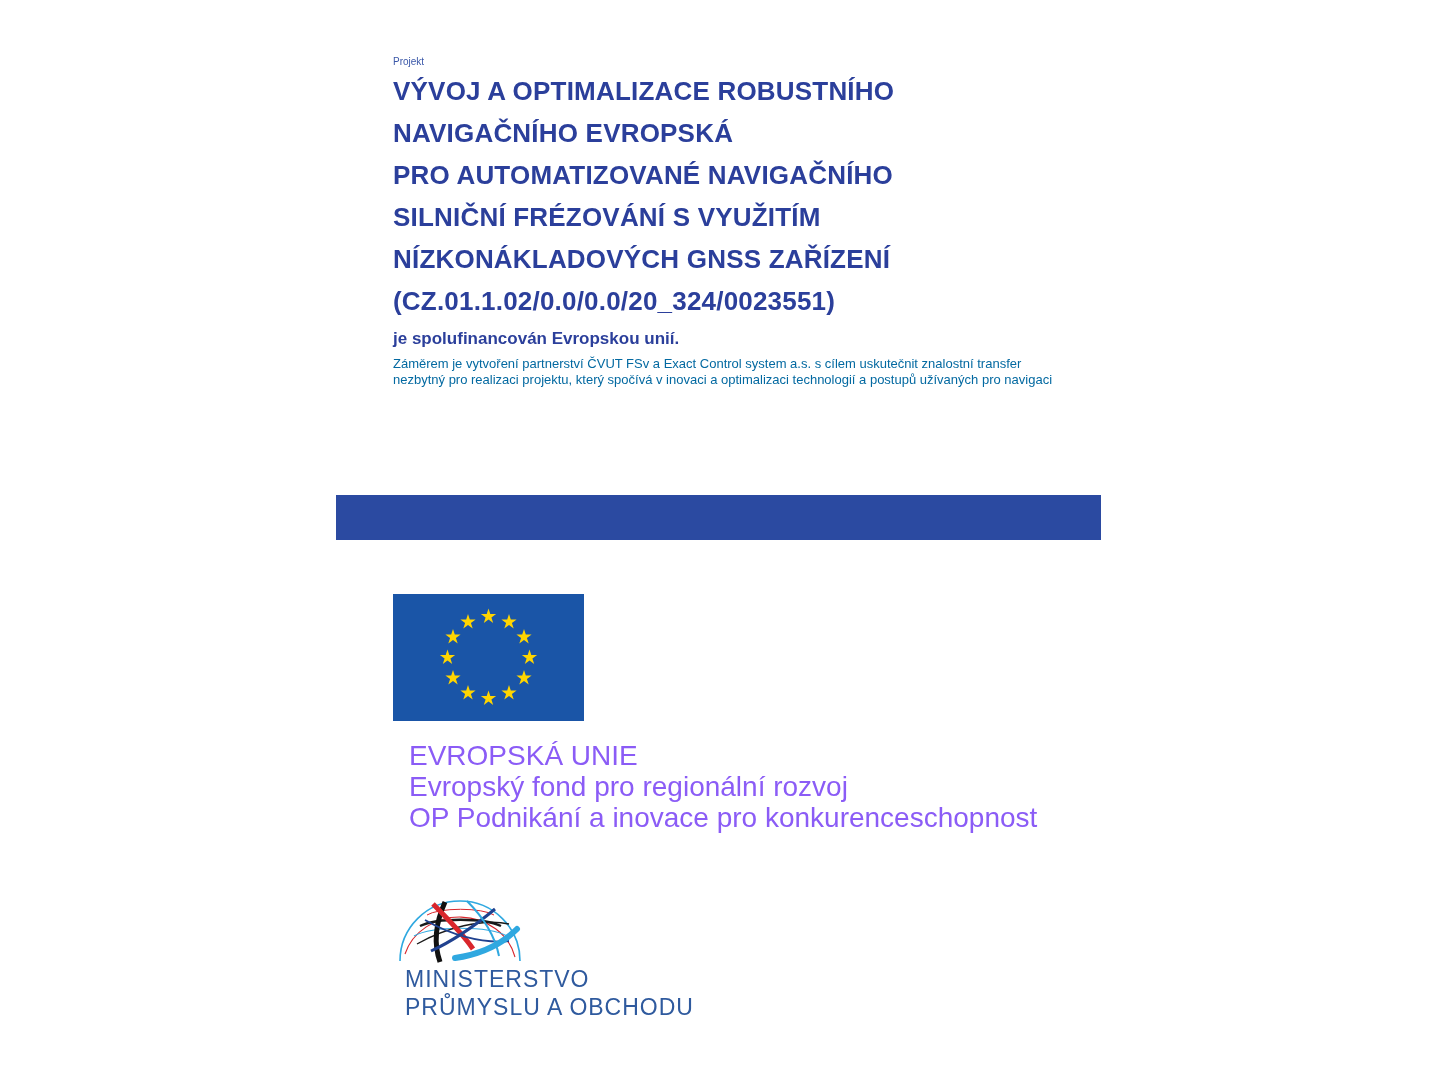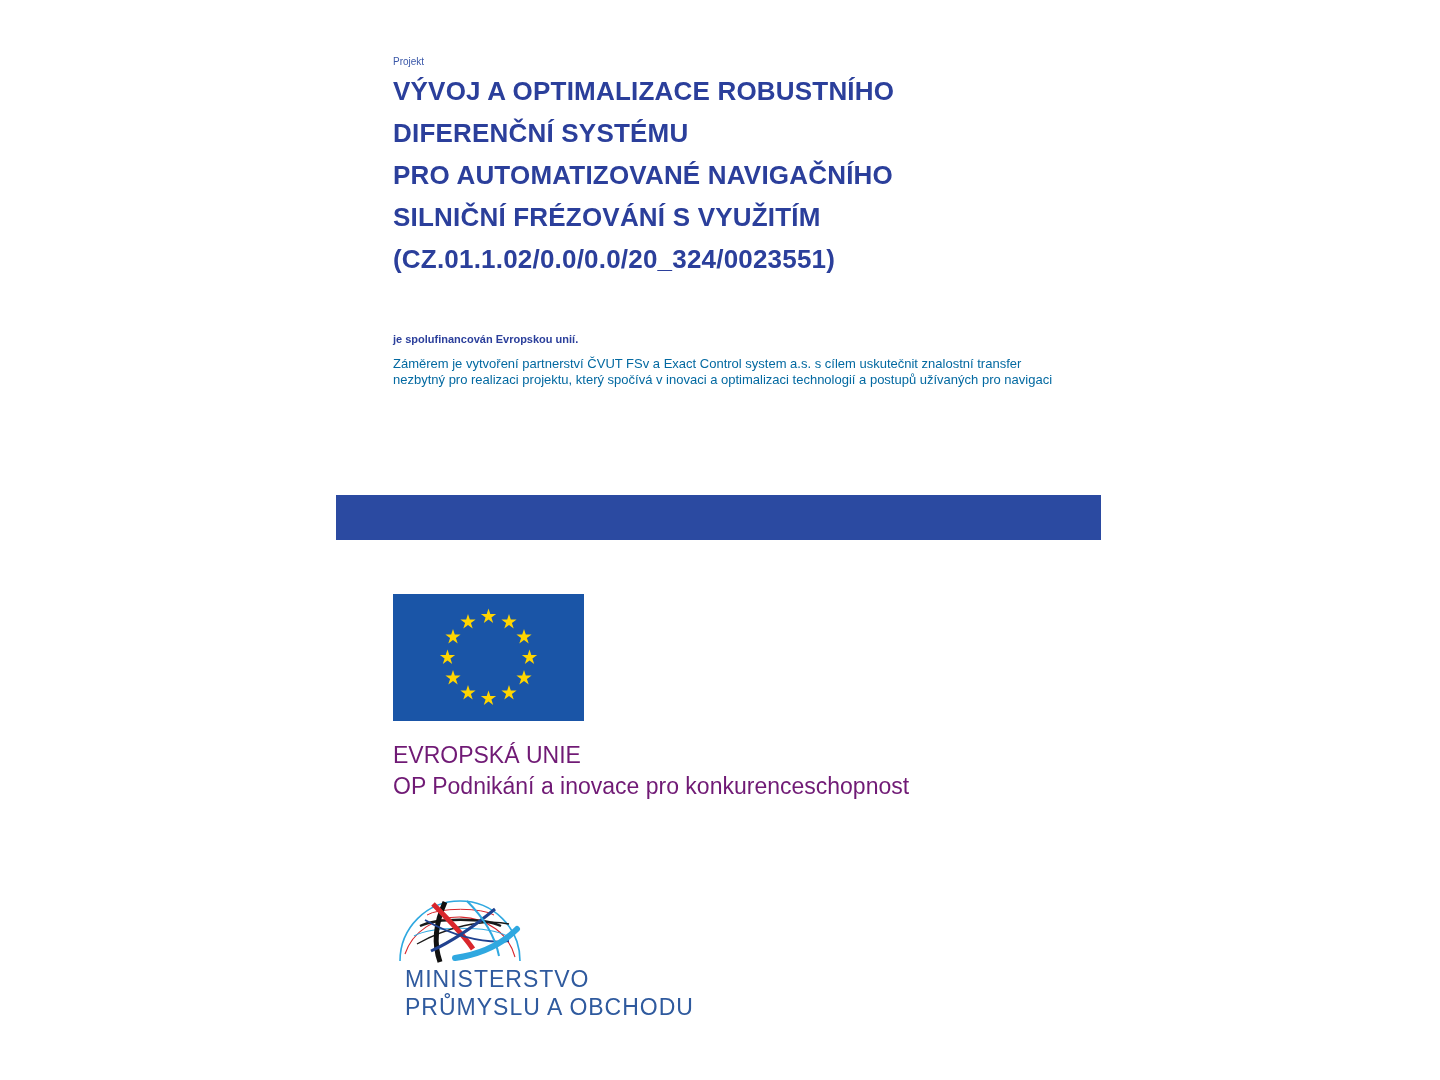--- a/index.html
+++ b/index.html
@@ -31,21 +31,21 @@
     font-size: 26px;
     font-weight: bold;
     line-height: 42px;
     color: #2b3f9b;
     letter-spacing: 0.2px;
   }
   .subtitle {
     position: absolute;
     left: 393px;
     top: 329px;
-    font-size: 11px;
+    font-size: 17px;
     font-weight: bold;
     line-height: 20px;
     color: #2b3f9b;
   }
   .desc {
     position: absolute;
     left: 393px;
     top: 356px;
     font-size: 13px;
     line-height: 16px;
@@ -62,25 +62,25 @@
   }
   .eu-flag {
     position: absolute;
     left: 393px;
     top: 594px;
     width: 191px;
     height: 127px;
   }
   .eu-text {
     position: absolute;
-    left: 393px;
+    left: 409px;
     top: 740px;
-    font-size: 23px;
+    font-size: 28px;
     line-height: 31px;
-    color: #701a75;
+    color: #8b5cf6;
   }
   .mpo-logo {
     position: absolute;
     left: 397px;
     top: 884px;
     width: 126px;
     height: 80px;
   }
   .mpo-name {
     position: absolute;
@@ -94,23 +94,24 @@
 </style>
 </head>
 <body>
 
 <div class="page">
 
   <div class="kicker">Projekt</div>
 
   <div class="title">
     <div>VÝVOJ A OPTIMALIZACE ROBUSTNÍHO</div>
-    <div>DIFERENČNÍ SYSTÉMU</div>
+    <div>NAVIGAČNÍHO EVROPSKÁ</div>
     <div>PRO AUTOMATIZOVANÉ NAVIGAČNÍHO</div>
     <div>SILNIČNÍ FRÉZOVÁNÍ S VYUŽITÍM</div>
+    <div>NÍZKONÁKLADOVÝCH GNSS ZAŘÍZENÍ</div>
     <div>(CZ.01.1.02/0.0/0.0/20_324/0023551)</div>
   </div>
 
   <div class="subtitle">je spolufinancován Evropskou unií.</div>
 
   <div class="desc">
     <div>Záměrem je vytvoření partnerství ČVUT FSv a Exact Control system a.s. s cílem uskutečnit znalostní transfer</div>
     <div>nezbytný pro realizaci projektu, který spočívá v inovaci a optimalizaci technologií a postupů užívaných pro navigaci</div>
   </div>
 
@@ -130,20 +131,21 @@
     <use href="#star" transform="translate(95.5,104.5)"></use>
     <use href="#star" transform="translate(75,99)"></use>
     <use href="#star" transform="translate(60,84)"></use>
     <use href="#star" transform="translate(54.5,63.5)"></use>
     <use href="#star" transform="translate(60,43)"></use>
     <use href="#star" transform="translate(75,28)"></use>
   </svg>
 
   <div class="eu-text">
     <div>EVROPSKÁ UNIE</div>
+    <div>Evropský fond pro regionální rozvoj</div>
     <div>OP Podnikání a inovace pro konkurenceschopnost</div>
   </div>
 
   <svg class="mpo-logo" viewBox="0 0 126 80" xmlns="http://www.w3.org/2000/svg" fill="none">
 
     <path d="M 3 77 A 60 60 0 0 1 123 77" stroke="#2fa8e0" stroke-width="1.6"></path>
     <path d="M 8 70 A 57 52 0 0 1 118 73" stroke="#d9262c" stroke-width="1.1"></path>
 
     <path d="M 30 31 A 36 9 0 0 1 97 31" stroke="#d9262c" stroke-width="1"></path>
     <path d="M 23 42 A 46 12 0 0 1 104 42" stroke="#1a1a1a" stroke-width="2.4"></path>

